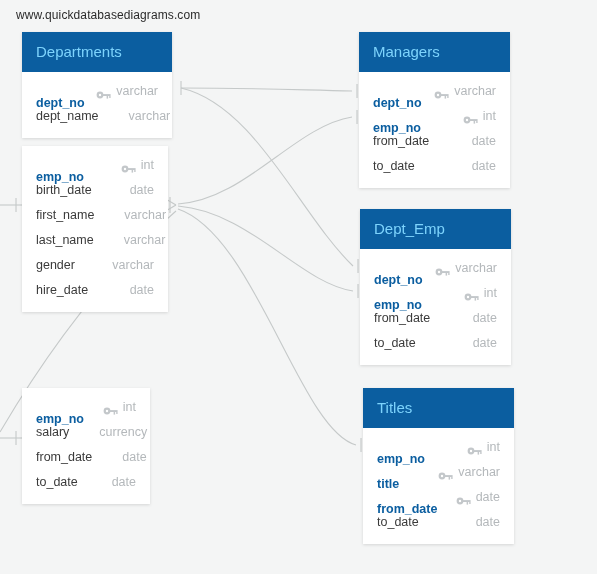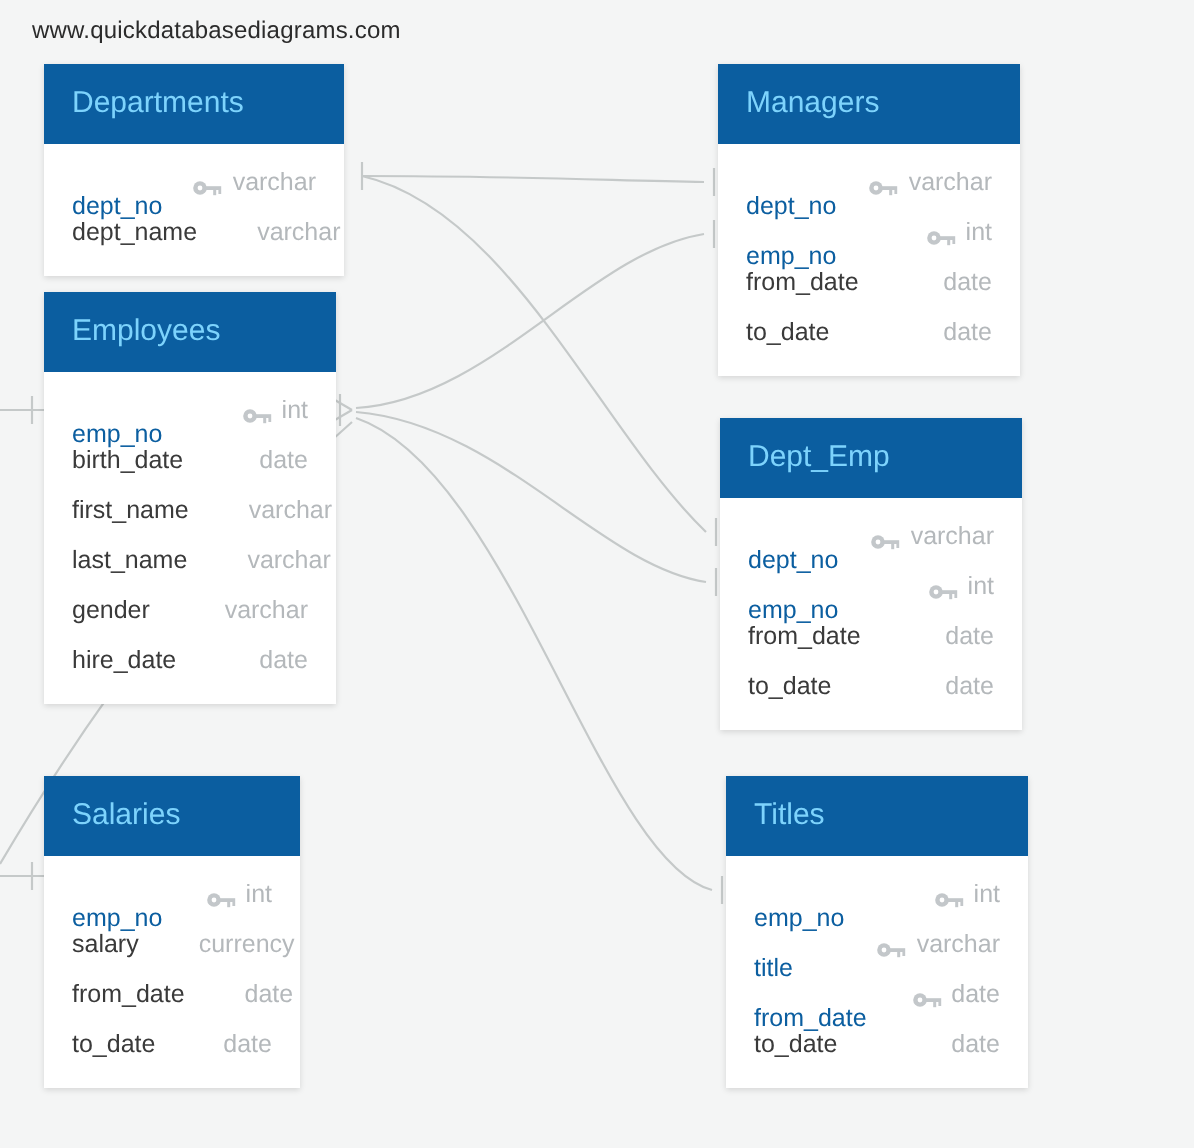--- a/index.html
+++ b/index.html
@@ -65,21 +65,21 @@
     box-sizing: border-box;
     white-space: nowrap;
   }
   .field-name {
     font-size: 12.5px;
     color: #3a3a3a;
     flex: 0 0 auto;
   }
   .field-row.key .field-name {
     color: #0b5ea0;
-    font-weight: normal;
+    font-weight: bold;
     margin-top: 24px;
   }
   .field-spacer {
     flex: 1 1 auto;
     min-width: 10px;
   }
   .key-icon {
     flex: 0 0 auto;
     width: 15px;
     height: 10px;
@@ -159,21 +159,20 @@
       <div class="field-row">
         <span class="field-name">dept_name</span>
         <span class="field-spacer"></span>
         <span class="key-icon hidden"></span>
         <span class="field-type">varchar</span>
       </div>
     </div>
   </div>
 
   <div class="table-card" style="left:22px; top:146px; width:146px;">
-    <div class="table-header">Employees</div>
     <div class="table-body">
       <div class="field-row key">
         <span class="field-name">emp_no</span>
         <span class="field-spacer"></span>
         <span class="key-icon">
           <svg viewBox="0 0 15 10" width="15" height="10">
               <circle cx="4" cy="5" r="3.4" fill="#c3c7ca"></circle>
               <circle cx="4" cy="5" r="1.2" fill="#ffffff"></circle>
               <rect x="6.6" y="4.1" width="8" height="1.9" fill="#c3c7ca"></rect>
               <rect x="10.6" y="6" width="1.5" height="2.6" fill="#c3c7ca"></rect>
@@ -209,21 +208,20 @@
       <div class="field-row">
         <span class="field-name">hire_date</span>
         <span class="field-spacer"></span>
         <span class="key-icon hidden"></span>
         <span class="field-type">date</span>
       </div>
     </div>
   </div>
 
   <div class="table-card" style="left:22px; top:388px; width:128px;">
-    <div class="table-header">Salaries</div>
     <div class="table-body">
       <div class="field-row key">
         <span class="field-name">emp_no</span>
         <span class="field-spacer"></span>
         <span class="key-icon">
           <svg viewBox="0 0 15 10" width="15" height="10">
               <circle cx="4" cy="5" r="3.4" fill="#c3c7ca"></circle>
               <circle cx="4" cy="5" r="1.2" fill="#ffffff"></circle>
               <rect x="6.6" y="4.1" width="8" height="1.9" fill="#c3c7ca"></rect>
               <rect x="10.6" y="6" width="1.5" height="2.6" fill="#c3c7ca"></rect>

